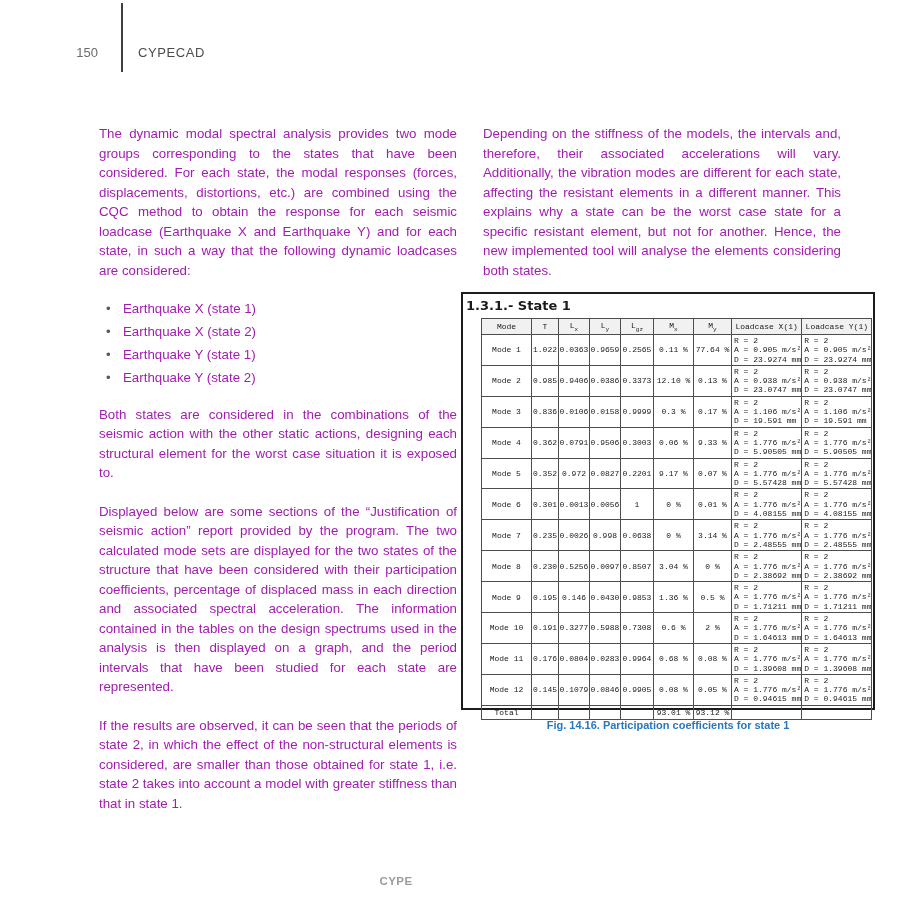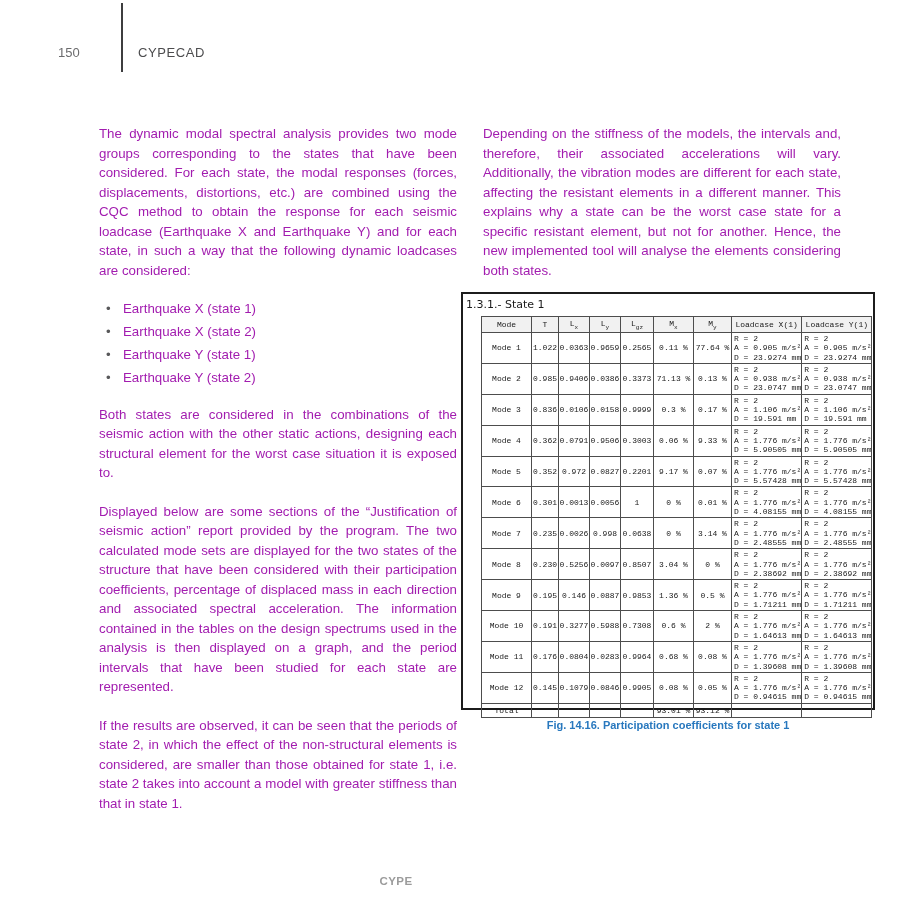--- a/index.html
+++ b/index.html
@@ -4,21 +4,21 @@
 <style>
   * { margin:0; padding:0; box-sizing:border-box; }
   html,body { background:#ffffff; }
   .page {
     position:relative; width:920px; height:920px; background:#ffffff;
     font-family:"Liberation Sans", sans-serif; overflow:hidden;
   }
   
   .page-num {
     position:absolute; left:58px; top:45px; width:40px;
-    font-size:13px; color:#6b6b6d;
+    text-align:right; font-size:13px; color:#6b6b6d;
   }
   .header-rule {
     position:absolute; left:121px; top:3px; width:2px; height:69px; background:#3d3d3f;
   }
   .doc-title {
     position:absolute; left:138px; top:45px;
     font-size:13px; color:#4c4c4e; letter-spacing:0.6px;
   }
   
   .col { position:absolute; top:124px; width:358px; color:#a21caf; }
@@ -36,22 +36,22 @@
   ul.bullets li::before {
     content:"•"; position:absolute; left:7px; top:0; color:#58585a;
   }
   
   .figure { position:absolute; left:461px; top:292px; width:414px; }
   .figure-box {
     border:2px solid #1c1c1c; width:414px; height:418px;
     background:#ffffff; position:relative;
   }
   .figure-title {
-    font-family:"DejaVu Sans", sans-serif; font-weight:normal;
-    font-size:11px; color:#1a1a1a; padding:4px 0 0 3px;
+    font-family:"DejaVu Sans", sans-serif; font-weight:bold;
+    font-size:13px; color:#1a1a1a; padding:4px 0 0 3px;
   }
   table.modes {
     border-collapse:collapse; margin:5px 0 0 18px;
     font-family:Liberation Mono, monospace; font-size:8px; color:#1a1a1a;
     table-layout:fixed;
   }
   table.modes th, table.modes td { border:1px solid #4d4d4d; }
   table.modes th {
     background:#f1f1f1; font-weight:normal; height:16px; text-align:center;
     overflow:hidden; white-space:nowrap;
@@ -146,21 +146,21 @@
                 <div>A = 0.905 m/s²</div>
                 <div>D = 23.9274 mm</div>
               </td>
             </tr>
             <tr>
               <td class="num">Mode 2</td>
               <td class="num">0.985</td>
               <td class="num">0.9406</td>
               <td class="num">0.0386</td>
               <td class="num">0.3373</td>
-              <td class="num">71.13 %</td>
+              <td class="num">12.10 %</td>
               <td class="num">0.13 %</td>
               <td class="loadcase">
                 <div>R = 2</div>
                 <div>A = 0.938 m/s²</div>
                 <div>D = 23.0747 mm</div>
               </td>
               <td class="loadcase">
                 <div>R = 2</div>
                 <div>A = 0.938 m/s²</div>
                 <div>D = 23.0747 mm</div>
@@ -277,21 +277,21 @@
               <td class="loadcase">
                 <div>R = 2</div>
                 <div>A = 1.776 m/s²</div>
                 <div>D = 2.38692 mm</div>
               </td>
             </tr>
             <tr>
               <td class="num">Mode 9</td>
               <td class="num">0.195</td>
               <td class="num">0.146</td>
-              <td class="num">0.0887</td>
+              <td class="num">0.0430</td>
               <td class="num">0.9853</td>
               <td class="num">1.36 %</td>
               <td class="num">0.5 %</td>
               <td class="loadcase">
                 <div>R = 2</div>
                 <div>A = 1.776 m/s²</div>
                 <div>D = 1.71211 mm</div>
               </td>
               <td class="loadcase">
                 <div>R = 2</div>

